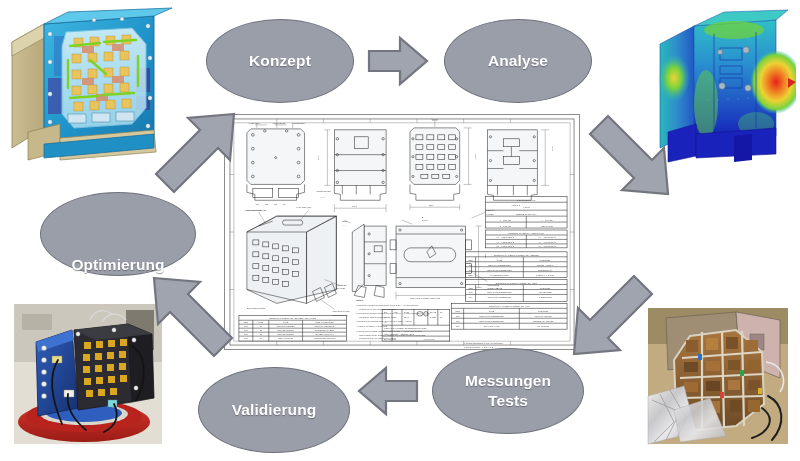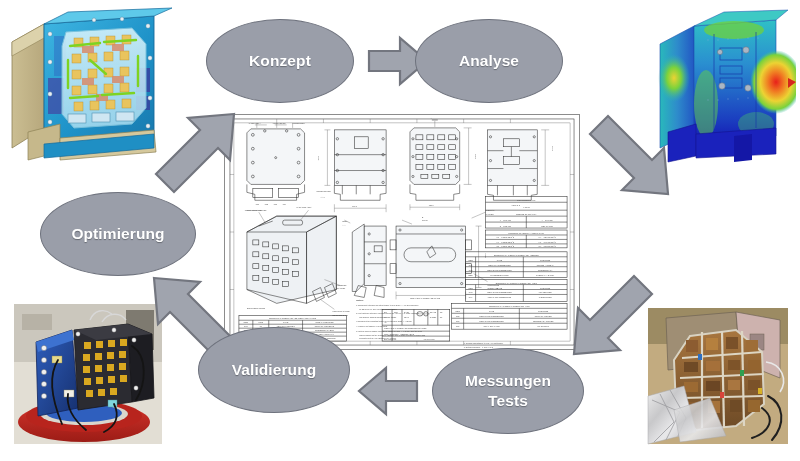--- a/index.html
+++ b/index.html
@@ -35,25 +35,25 @@
     font-size: 15.5px;
     line-height: 1.30;
     text-align: center;
     letter-spacing: 0.1px;
     text-shadow: 0 1px 1px rgba(60,63,70,0.55);
     user-select: none;
   }
   .node .ln { display: block; white-space: nowrap; }
 
   #node-konzept    { left: 206px; top: 19px;  width: 148px; height: 84px; }
-  #node-analyse    { left: 415px; top: 19px;  width: 148px; height: 84px; }
+  #node-analyse    { left: 444px; top: 19px;  width: 148px; height: 84px; }
   #node-fertigung  { left: 602px; top: 192px; width: 160px; height: 86px; }
   #node-messungen  { left: 432px; top: 348px; width: 152px; height: 86px; }
-  #node-validierung{ left: 198px; top: 327px; width: 152px; height: 86px; align-items: center; }
-  #node-optimierung{ left: 40px;  top: 192px; width: 156px; height: 84px; }
+  #node-validierung{ left: 198px; top: 367px; width: 152px; height: 86px; align-items: center; }
+  #node-optimierung{ left: 40px;  top: 192px; width: 156px; height: 84px; justify-content: flex-end; }
 
   
   .arrow { position: absolute; }
   .arrow svg { display: block; overflow: visible; }
   .arrow .shape {
     fill: #a0a4ae;
     stroke: #73767f;
     stroke-width: 2.2;
     stroke-linejoin: miter;
   }

